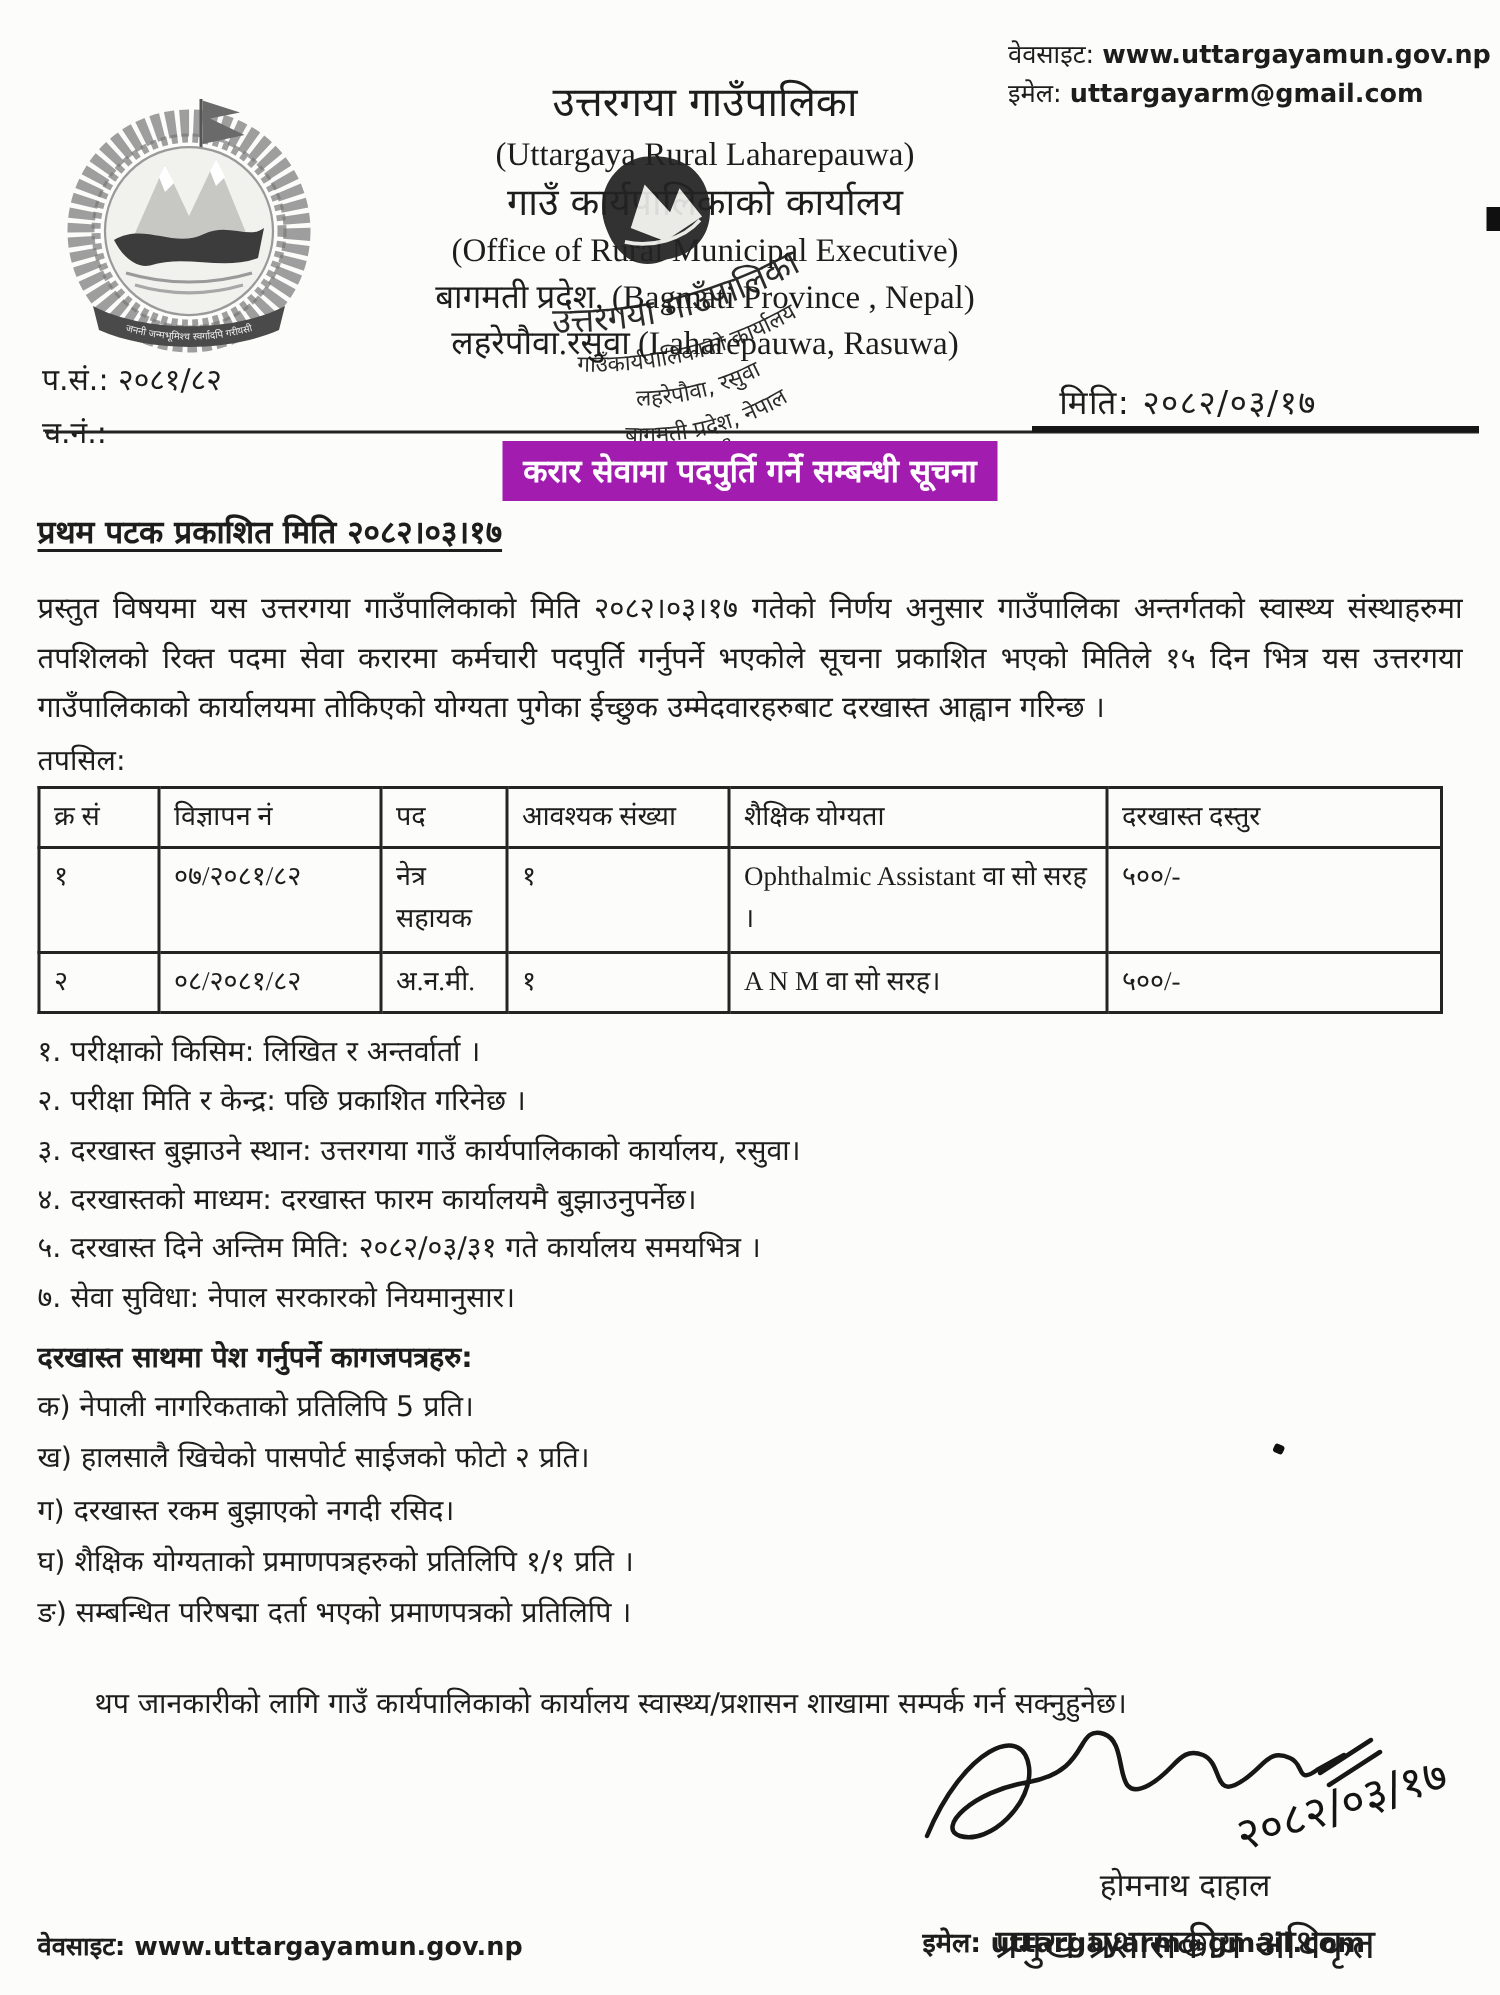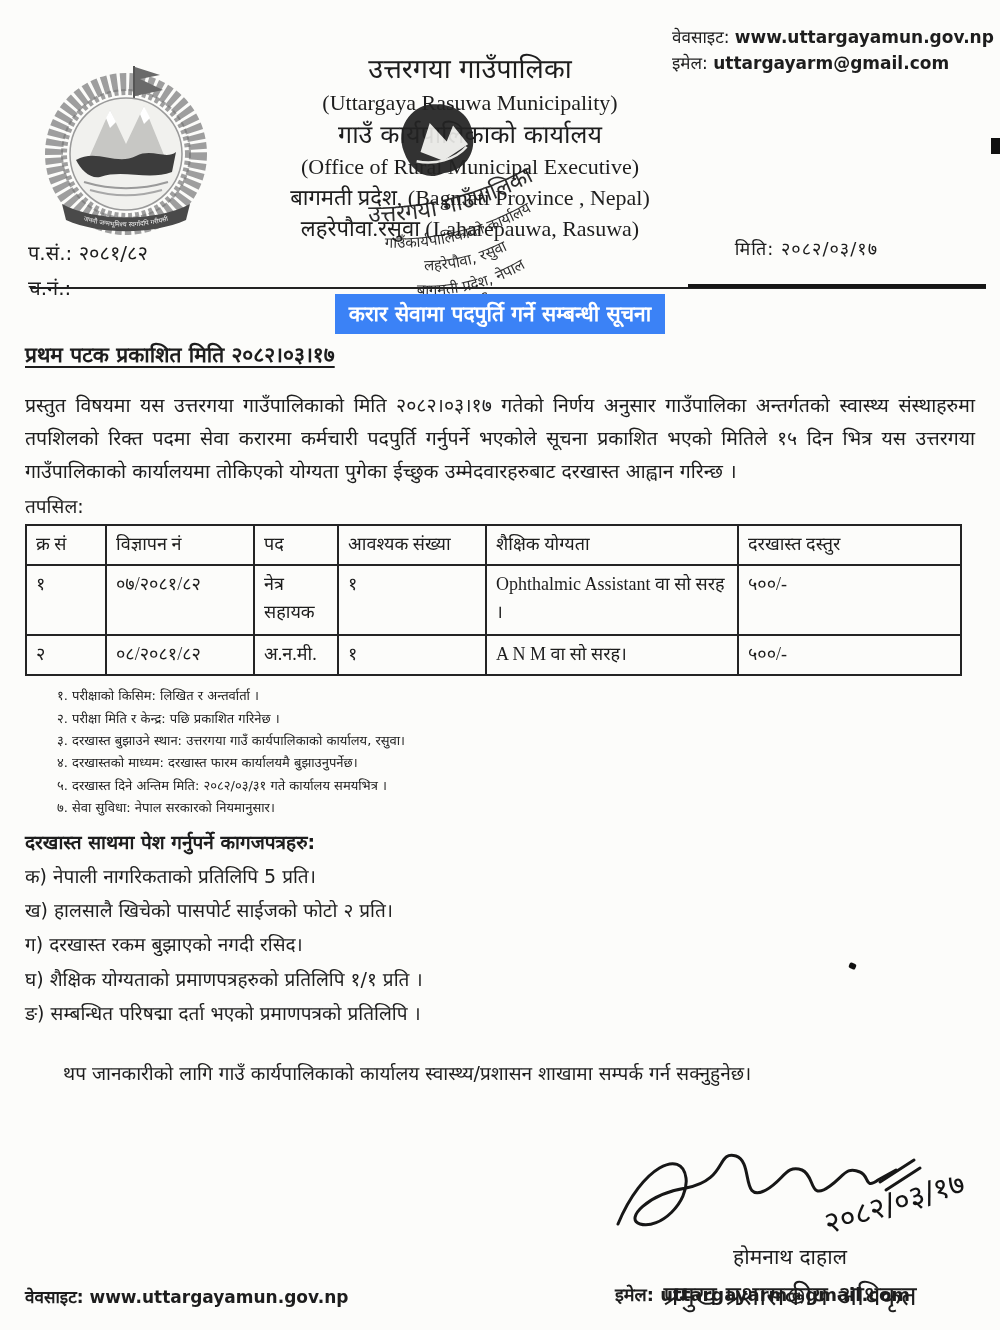--- a/index.html
+++ b/index.html
@@ -11,39 +11,39 @@
   .emblem{position:absolute;left:36px;top:60px;width:180px;height:182px;}
   .contact-top{position:absolute;left:672px;top:24px;font-size:17px;line-height:1.55;}
   .contact-top b{font-weight:bold;}
   .header-center{position:absolute;left:205px;top:52px;width:530px;text-align:center;line-height:1.28;}
   .h-np1{font-size:27px;}
   .h-en{font-family:"Liberation Serif","DejaVu Sans",serif;font-size:22px;margin-top:2px;}
   .h-np2{font-size:25px;margin-top:2px;}
   .h-mix{font-family:"Liberation Serif","DejaVu Sans",serif;font-size:22px;margin-top:3px;}
   .stamp{position:absolute;left:316px;top:84px;opacity:.93;}
   .ref-block{position:absolute;left:28px;top:236px;font-size:20px;line-height:1.75;}
-  .date-line{position:absolute;right:122px;top:236px;font-size:18px;letter-spacing:1px;}
+  .date-line{position:absolute;right:122px;top:252px;font-size:22px;letter-spacing:1px;}
   .rule{position:absolute;left:30px;right:14px;top:287px;border-top:2px solid #222;}
   .rule-dark{position:absolute;left:688px;width:298px;top:284px;height:4px;background:#161616;}
   .speck{position:absolute;background:#101010;}
   
   .content{position:absolute;left:25px;top:294px;width:950px;}
   .title-row{text-align:center;}
-  .title-box{display:inline-block;background:#3b82f6;color:#fff;font-size:21px;font-weight:bold;padding:5px 14px 7px;}
+  .title-box{display:inline-block;background:#a21caf;color:#fff;font-size:21px;font-weight:bold;padding:5px 14px 7px;}
   .subtitle{text-align:left;font-size:21px;font-weight:bold;text-decoration:underline;text-underline-offset:4px;margin-top:6px;}
   .body-para{font-size:19.5px;line-height:1.68;text-align:justify;margin:22px 0 0 0;}
   .tapasil{font-size:19px;margin:5px 0 5px;}
   table.vtable{border-collapse:collapse;width:935px;table-layout:fixed;}
   table.vtable th,table.vtable td{
     border:2px solid #242424;padding:5px 9px;font-size:18px;font-weight:normal;
     text-align:left;vertical-align:top;font-family:"Liberation Serif","DejaVu Sans",serif;
     line-height:1.55;overflow:hidden;
   }
   tr.tall td{height:58px;}
-  .conditions{margin-top:9px;font-size:13px;line-height:1.73;margin-left:32px;}
+  .conditions{margin-top:9px;font-size:19px;line-height:1.73;}
   .docs-heading{font-size:19px;font-weight:bold;text-underline-offset:4px;margin-top:9px;}
   .docs{font-size:19px;line-height:1.8;margin-top:4px;}
   .closing{font-size:19px;margin-top:30px;text-indent:38px;}
   
   .sig-block{position:absolute;left:590px;top:1132px;width:400px;text-align:center;}
   .sig-name{font-size:21px;margin-top:-14px;}
   .sig-title{font-size:27px;margin-top:6px;}
   
   .footer-left{position:absolute;left:25px;bottom:22px;font-size:17px;font-weight:bold;}
   .footer-email{position:absolute;left:615px;bottom:24px;font-size:18px;font-weight:bold;}
@@ -78,21 +78,21 @@
       <b>www.uttargayamun.gov.np</b>
     </div>
     <div>
       <span>इमेल:</span>
       <b>uttargayarm@gmail.com</b>
     </div>
   </div>
 
   <div class="header-center">
     <div class="h-np1">उत्तरगया गाउँपालिका</div>
-    <div class="h-en">(Uttargaya Rasuwa Municipality)</div>
+    <div class="h-en">(Uttargaya Rural Laharepauwa)</div>
     <div class="h-np2">गाउँ कार्यपालिकाको कार्यालय</div>
     <div class="h-en">(Office of Rural Municipal Executive)</div>
     <div class="h-mix">बागमती प्रदेश, (Bagmati Province , Nepal)</div>
     <div class="h-mix">लहरेपौवा.रसुवा (Laharepauwa, Rasuwa)</div>
   </div>
 
   <svg class="stamp" width="272" height="246" viewBox="0 0 272 246" xmlns="http://www.w3.org/2000/svg">
     <g transform="rotate(-14 136 120)" fill="#1c1c1c" font-family="DejaVu Sans, sans-serif">
       <path d="M102,58 C99,32 120,16 138,18 C161,21 176,36 173,58 C171,78 156,90 136,88 C116,92 104,78 102,58 Z" fill="#232323"></path>
       <polygon points="118,62 134,36 146,58 156,44 166,66 138,76" fill="#e9e9e6"></polygon>

